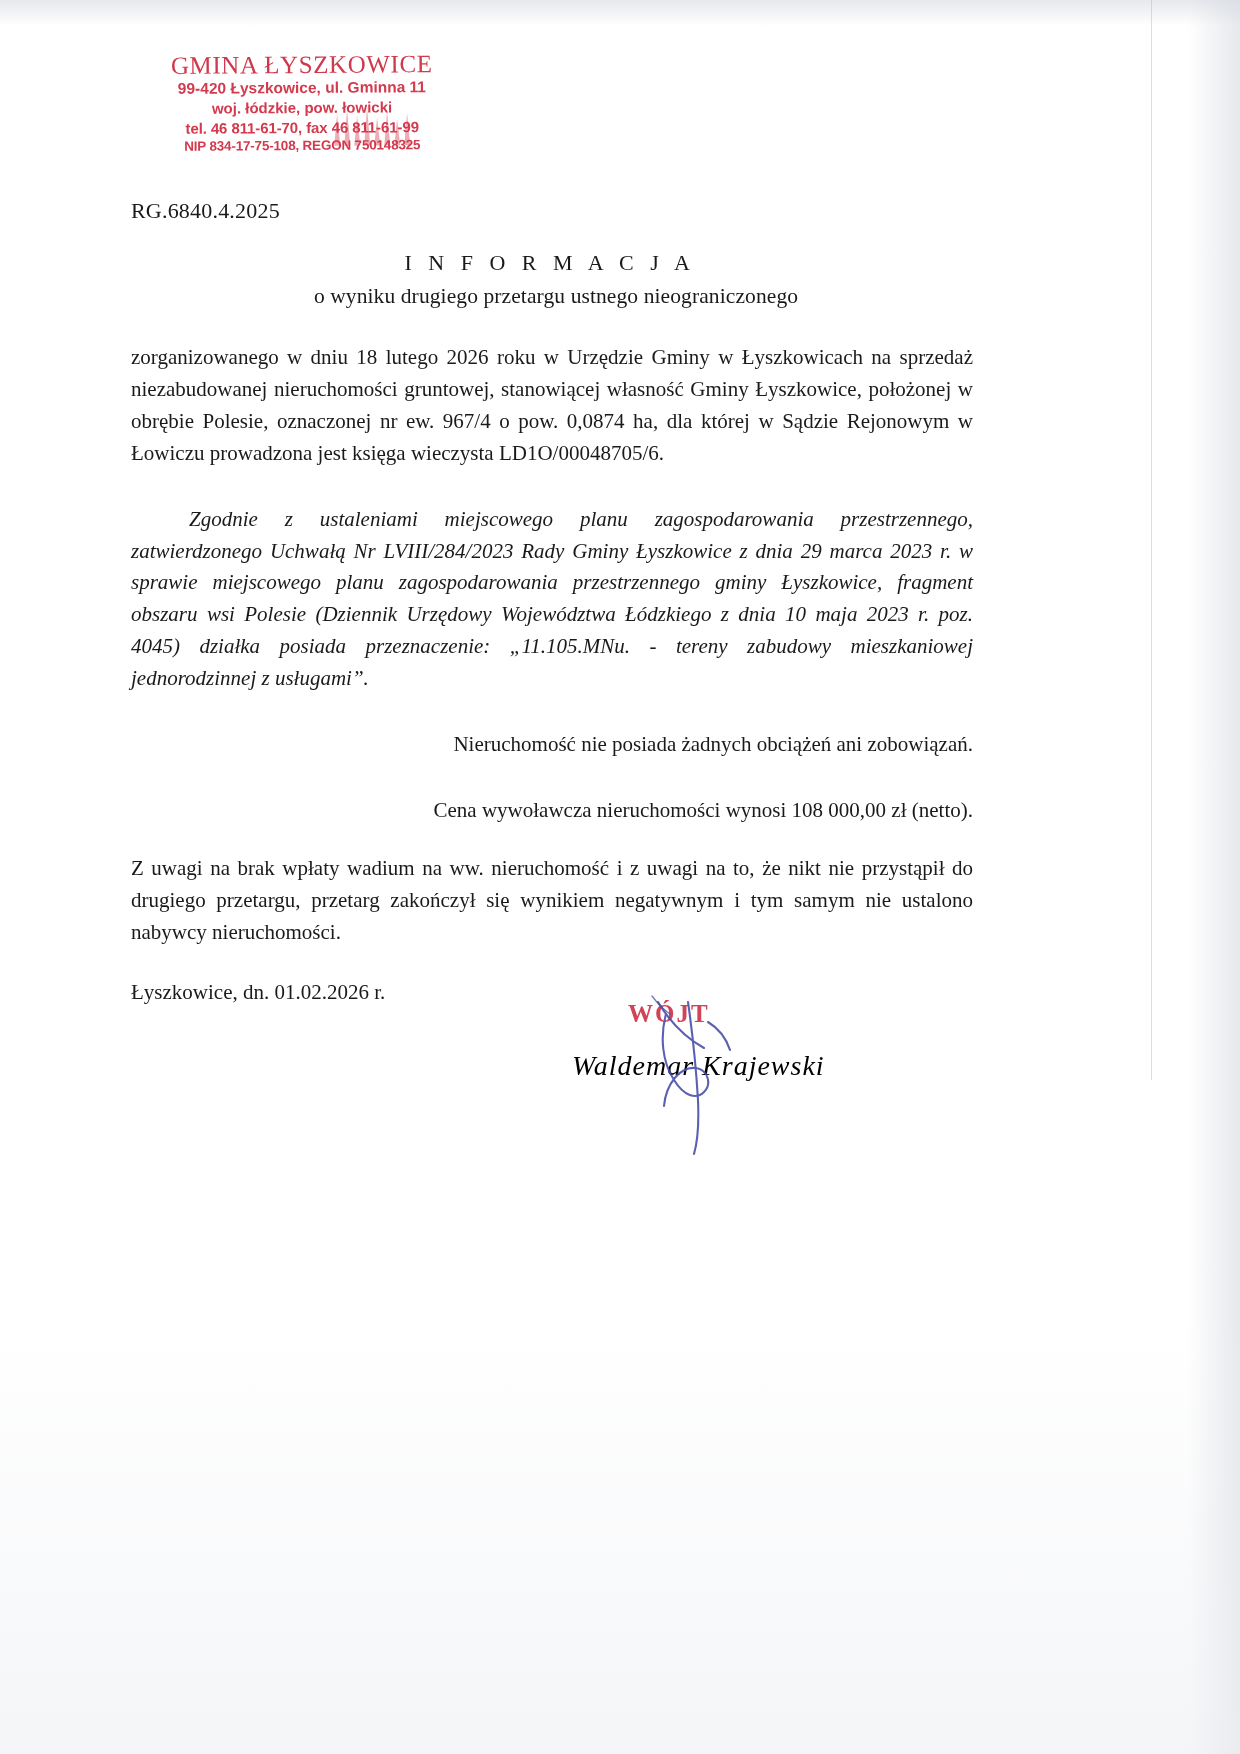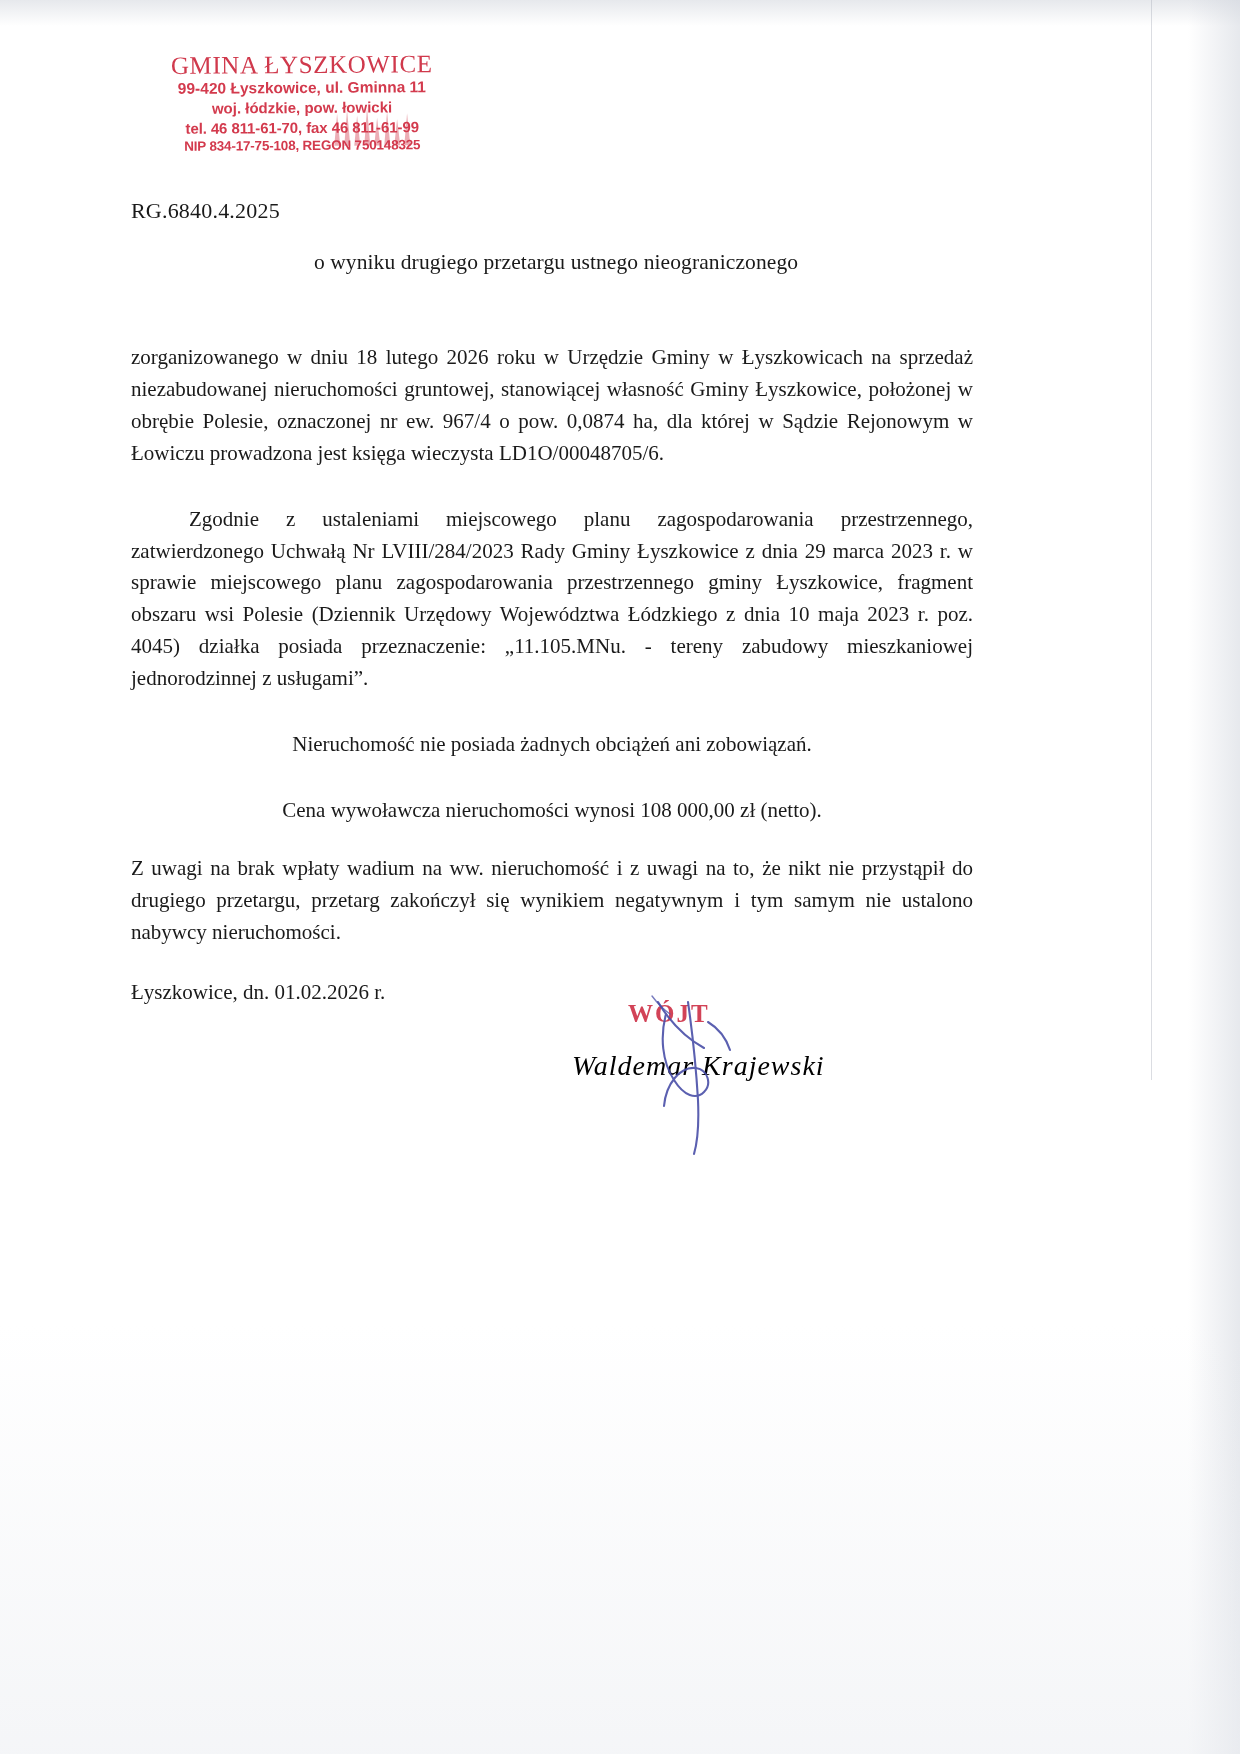--- a/index.html
+++ b/index.html
@@ -131,23 +131,23 @@
     top: 342px;
     width: 842px;
     font-size: 21px;
     line-height: 1.52;
   }
   .para {
     margin: 0 0 26px 0;
     text-align: justify;
     text-justify: inter-word;
   }
-  .para.indent { text-indent: 58px; }
+  .para.indent { text-indent: 58px; font-style: italic; }
   .para.gap-lg { margin-bottom: 34px; }
-  .para.no-just { text-align: center; margin-top: 34px; }
+  .para.no-just { text-align: right; margin-top: 34px; }
 
   .signoff {
     position: absolute;
     left: 131px;
     top: 980px;
     font-size: 21px;
   }
 
   
   .sig-wrap {
@@ -213,20 +213,21 @@
         <path d="M54 50 L57 16 L60 50 Z"></path>
         <path d="M64 50 L67 24 L70 50 Z"></path>
         <path d="M74 50 L77 18 L80 50 Z"></path>
       </g>
     </svg>
   </div>
 
   <div class="doc-ref">RG.6840.4.2025</div>
 
   <div class="title-block">
+    <div class="title-main">I N F O R M A C J A</div>
     <div class="title-sub">o wyniku drugiego przetargu ustnego nieograniczonego</div>
   </div>
 
   <div class="content">
     <p class="para gap-lg">zorganizowanego w dniu 18 lutego 2026 roku w Urzędzie Gminy w Łyszkowicach na sprzedaż niezabudowanej nieruchomości gruntowej, stanowiącej własność Gminy Łyszkowice, położonej w obrębie Polesie, oznaczonej nr ew. 967/4 o pow. 0,0874 ha, dla której w Sądzie Rejonowym w Łowiczu prowadzona jest księga wieczysta LD1O/00048705/6.</p>
     <p class="para indent gap-lg">Zgodnie z ustaleniami miejscowego planu zagospodarowania przestrzennego, zatwierdzonego Uchwałą Nr LVIII/284/2023 Rady Gminy Łyszkowice z dnia 29 marca 2023 r. w sprawie miejscowego planu zagospodarowania przestrzennego gminy Łyszkowice, fragment obszaru wsi Polesie (Dziennik Urzędowy Województwa Łódzkiego z dnia 10 maja 2023 r. poz. 4045) działka posiada przeznaczenie: „11.105.MNu. - tereny zabudowy mieszkaniowej jednorodzinnej z usługami”.</p>
     <p class="para no-just">Nieruchomość nie posiada żadnych obciążeń ani zobowiązań.</p>
     <p class="para no-just">Cena wywoławcza nieruchomości wynosi  108 000,00 zł (netto).</p>
     <p class="para">Z uwagi na brak wpłaty wadium na ww. nieruchomość i z uwagi na to, że nikt nie przystąpił do drugiego przetargu, przetarg zakończył się wynikiem negatywnym i tym samym nie ustalono nabywcy nieruchomości.</p>
   </div>

